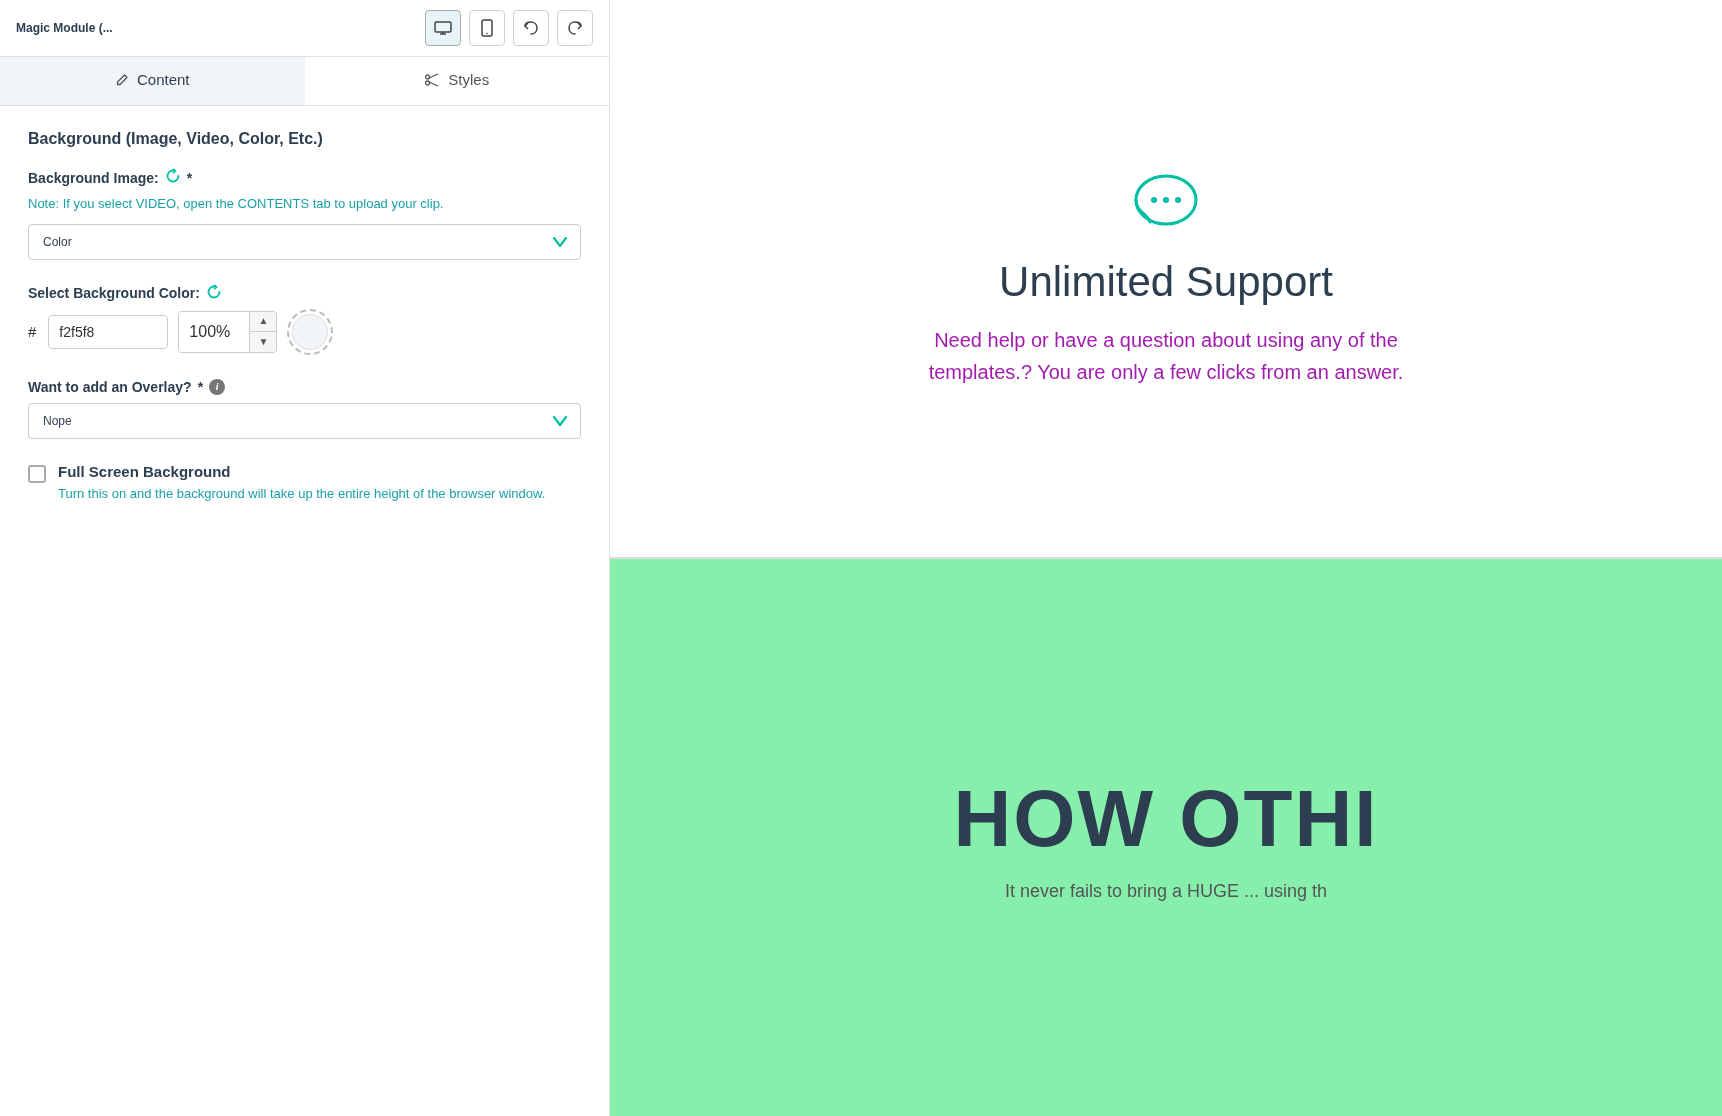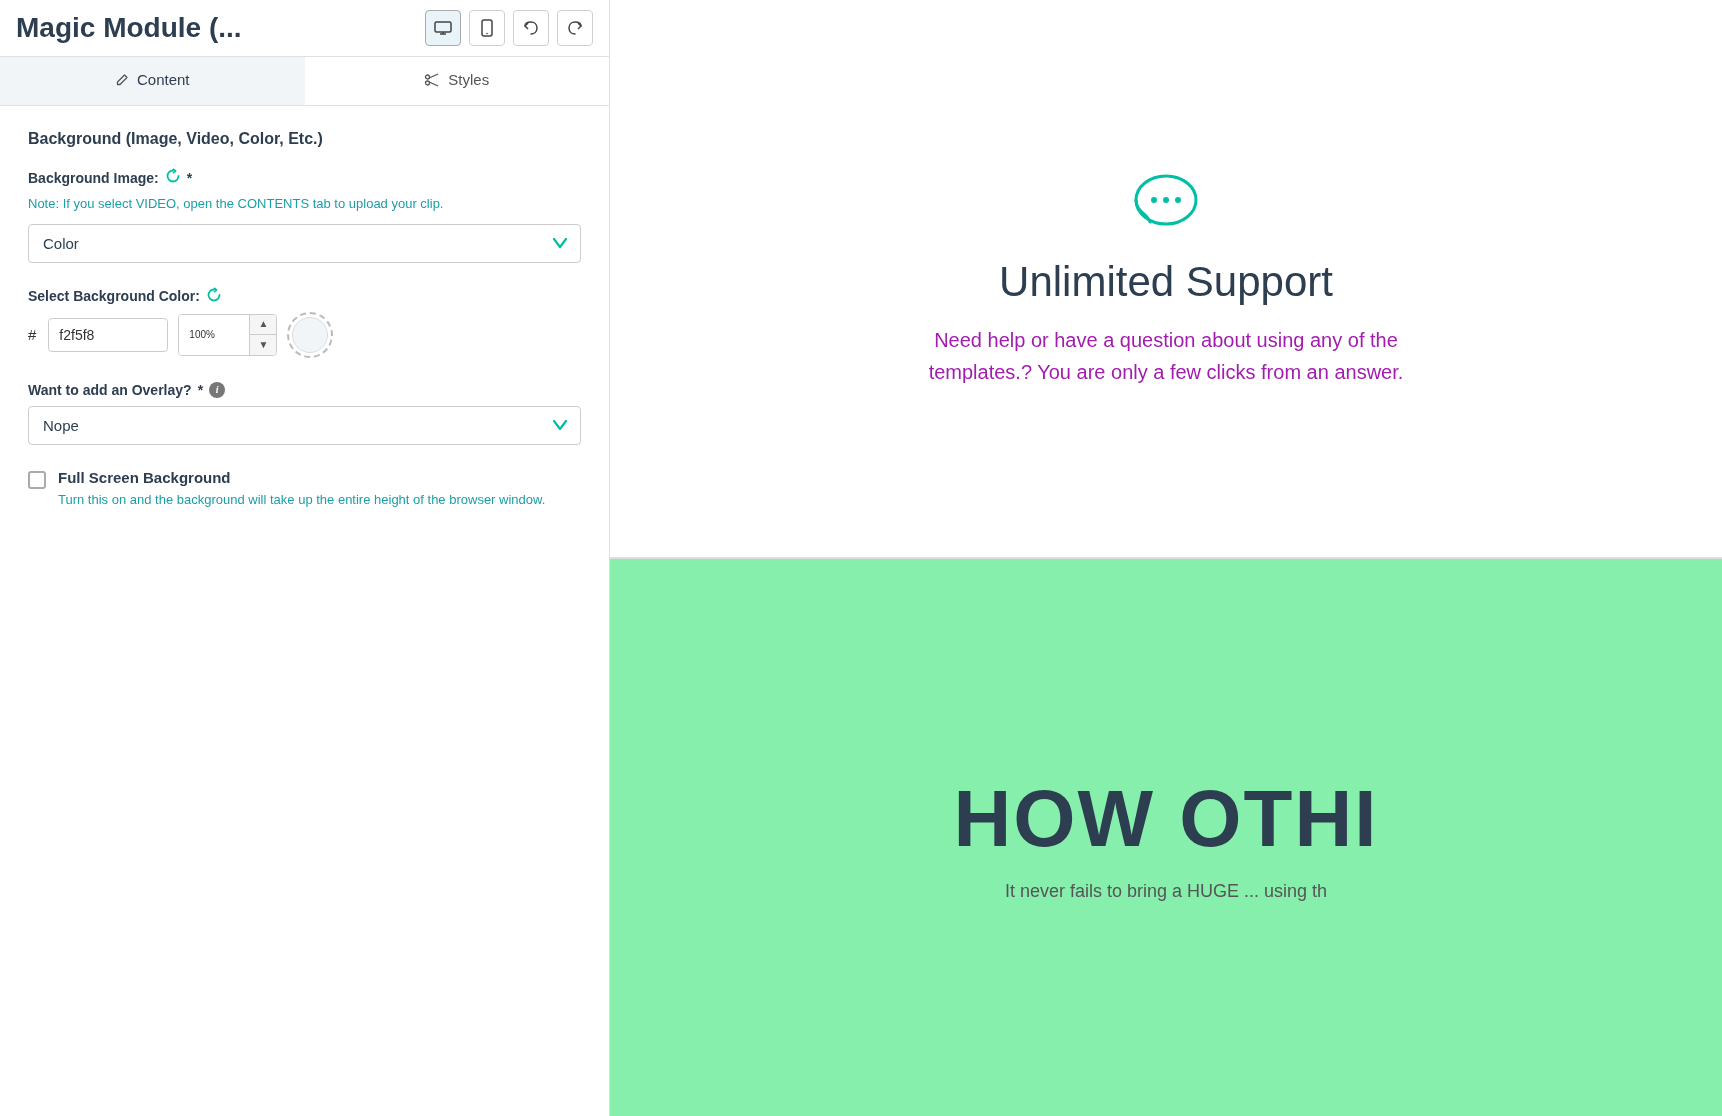--- a/index.html
+++ b/index.html
@@ -24,21 +24,21 @@
 
     .header-bar {
       display: flex;
       align-items: center;
       padding: 10px 16px;
       border-bottom: 1px solid #e0e0e0;
       gap: 8px;
     }
 
     .header-title {
-      font-size: 28px;
+      font-size: 12px;
       font-weight: 700;
       color: #2d3e50;
       flex: 1;
     }
 
     .icon-btn {
       width: 36px;
       height: 36px;
       border: 1px solid #d0d0d0;
       background: #fff;
@@ -115,21 +115,21 @@
     .select-wrapper {
       position: relative;
       margin-bottom: 24px;
     }
 
     .select-field {
       width: 100%;
       padding: 10px 40px 10px 14px;
       border: 1px solid #ccc;
       border-radius: 4px;
-      font-size: 15px;
+      font-size: 12px;
       color: #2d3e50;
       background: #fff;
       appearance: none;
       cursor: pointer;
     }
 
     .select-arrow {
       position: absolute;
       right: 14px;
       top: 50%;
@@ -164,21 +164,21 @@
     .opacity-wrapper {
       display: flex;
       border: 1px solid #ccc;
       border-radius: 4px;
       overflow: hidden;
     }
 
     .opacity-input {
       border: none;
       padding: 4px 10px;
-      font-size: 10px;
+      font-size: 16px;
       color: #333;
       width: 70px;
       outline: none;
     }
 
     .stepper-btns {
       display: flex;
       flex-direction: column;
       border-left: 1px solid #ccc;
     }

